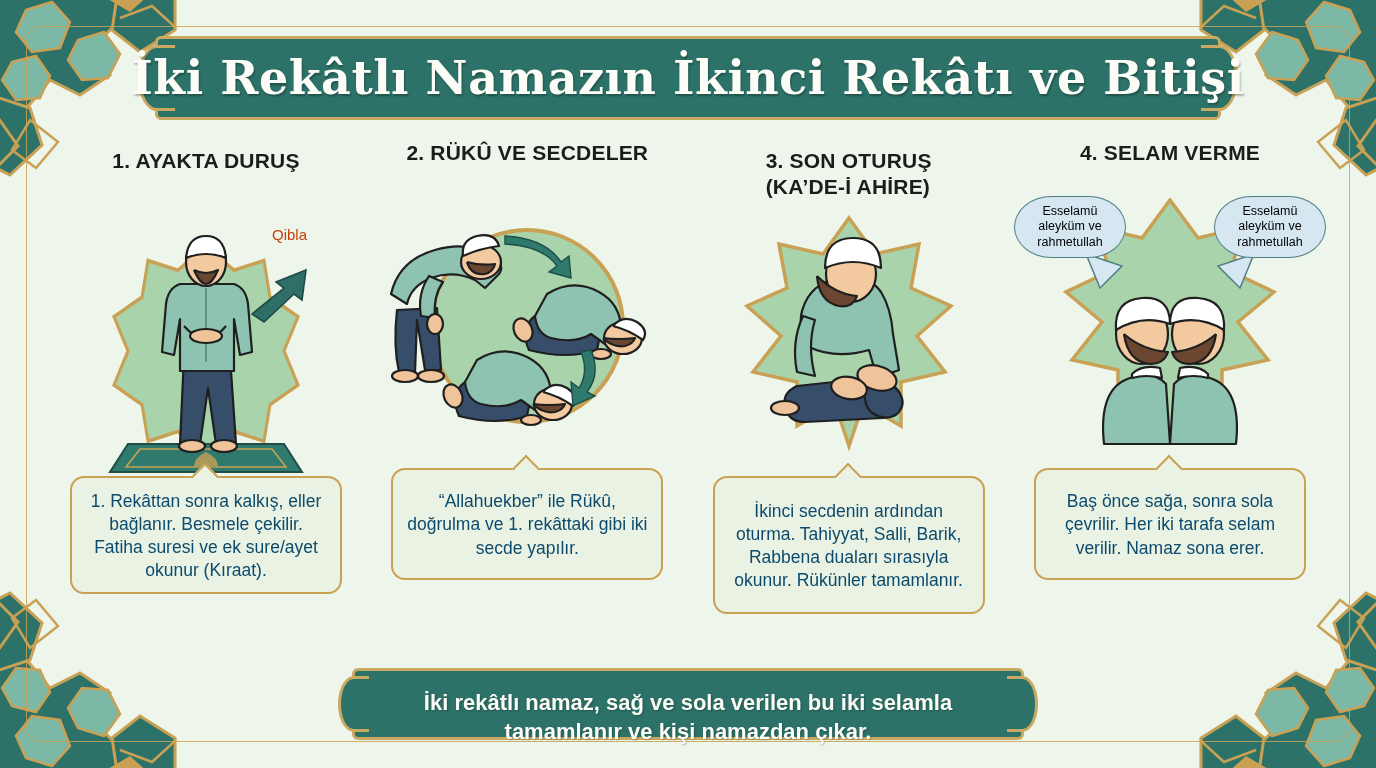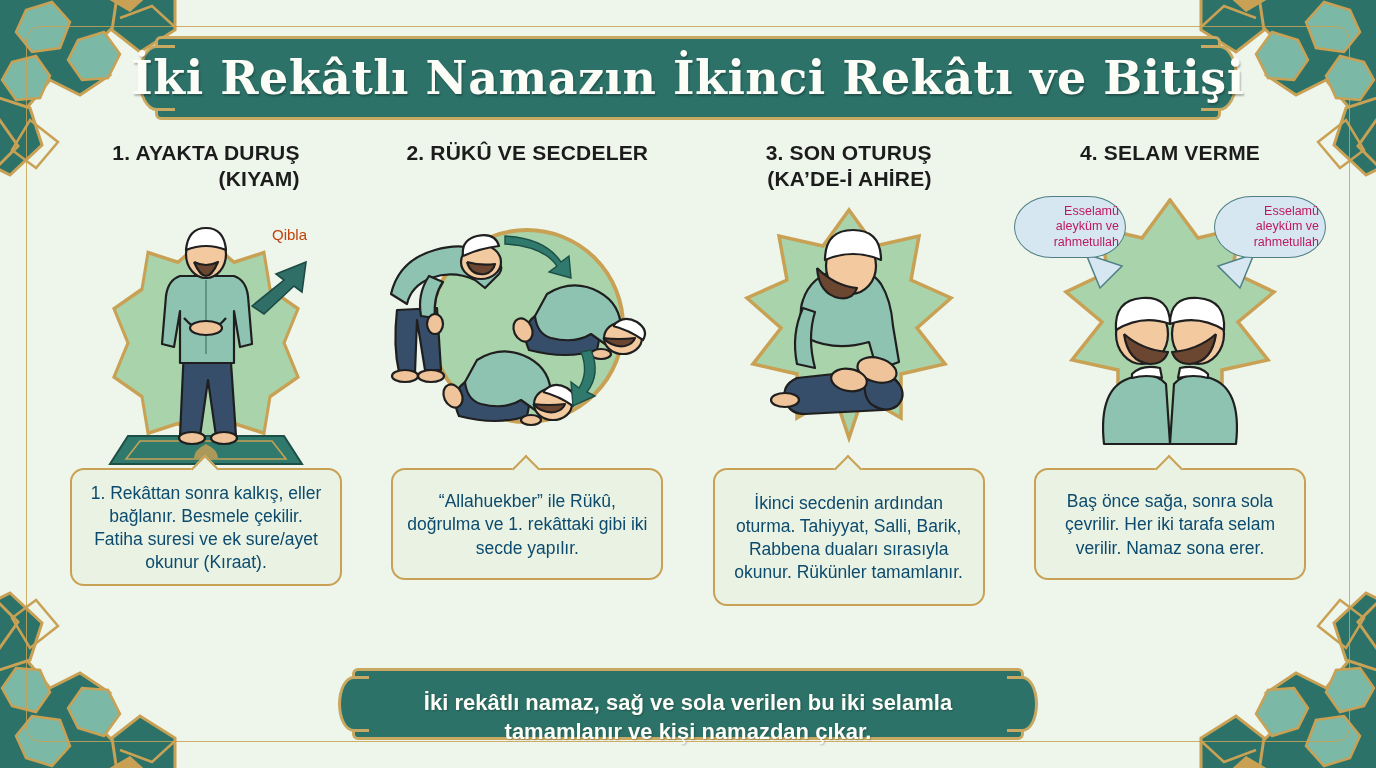--- a/index.html
+++ b/index.html
@@ -32,21 +32,21 @@
   .title-text{position:absolute;inset:0;display:flex;align-items:center;justify-content:center;
     color:#fdfdf8;font-family:"DejaVu Serif", serif;font-size:46px;font-weight:700;
     letter-spacing:.5px;text-shadow:1px 2px 2px rgba(0,0,0,.28);white-space:nowrap;}
 
   
   .cols{position:absolute;left:56px;top:140px;width:1264px;height:510px;
     display:flex;justify-content:space-between;}
   .col{width:300px;position:relative;display:flex;flex-direction:column;align-items:center;}
   .col-head{font-size:21px;font-weight:700;color:#1c1c1c;text-align:center;
     line-height:1.22;letter-spacing:.2px;min-height:56px;}
-  .col:nth-child(1) .col-head,.col:nth-child(3) .col-head{text-align:right;}
+  .col:nth-child(1) .col-head,.col:nth-child(3) .col-head{text-align:left;margin-top:8px;}
 
   .art{position:relative;width:300px;height:270px;margin-top:2px;}
   .caption{position:relative;width:272px;min-height:112px;
     background:#eaf3e3;border:2px solid #c9a154;border-radius:14px;
     box-sizing:border-box;padding:12px 12px 10px;
     display:flex;align-items:center;justify-content:center;text-align:center;
     color:#0c4a6e;font-size:17.5px;line-height:1.32;}
   .caption:before{content:"";position:absolute;top:-11px;left:50%;margin-left:-11px;
     width:18px;height:18px;background:#eaf3e3;border-left:2px solid #c9a154;
     border-top:2px solid #c9a154;transform:rotate(45deg);}
@@ -61,21 +61,21 @@
   .footer-plate:before{left:-17px;border-radius:50% 0 0 50%/50% 0 0 50%;border-right:none;}
   .footer-plate:after{right:-17px;border-radius:0 50% 50% 0/0 50% 50% 0;border-left:none;}
   .footer-text{position:absolute;inset:0;display:flex;align-items:center;justify-content:center;
     text-align:center;color:#fdfdf8;font-size:22px;font-weight:700;line-height:1.3;padding:0 24px;
     box-sizing:border-box;text-shadow:1px 1px 2px rgba(0,0,0,.25);margin-top:28px;}
 
   
   .qibla{position:absolute;left:272px;top:226px;font-size:15px;color:#c2410c;}
   .bubble{position:absolute;width:98px;padding:7px 6px;background:#d6e7f2;
     border:1.5px solid #4e7f84;border-radius:46px/38px;
-    font-size:12.5px;line-height:1.22;text-align:right;color:#be185d;}
+    font-size:12.5px;line-height:1.22;text-align:center;color:#000000;}
 </style>
 </head>
 <body>
 
 <div id="poster">
 
   <div class="corner c-tl">
     <svg width="190" height="190" viewBox="0 0 190 190">
       <g fill="#2c7268" stroke="#c9a154" stroke-width="3">
         <path d="M-10,-10 H120 L120,20 L95,45 L110,75 L80,95 L50,80 L25,110 L-10,100 Z"></path>
@@ -152,21 +152,20 @@
   <div class="title-wrap">
     <div class="title-plate"></div>
     <div class="title-text">İki Rekâtlı Namazın İkinci Rekâtı ve Bitişi</div>
   </div>
 
   <div class="cols">
 
     <div class="col">
       <div class="col-head">
         <div>1. AYAKTA DURUŞ</div>
-        <div>(KIYAM)</div>
       </div>
       <div class="art">
         <svg width="300" height="270" viewBox="0 0 300 270">
 
           <g>
             <path d="M150,18 L178,38 L208,30 L214,60 L242,76 L228,104 L242,132 L214,148 L208,178 L178,170 L150,190
                      L122,170 L92,178 L86,148 L58,132 L72,104 L58,76 L86,60 L92,30 L122,38 Z" fill="#a9d3ab" stroke="#c9a154" stroke-width="3" transform="translate(0,18) scale(1,1.22)"></path>
           </g>
 
           <g>

